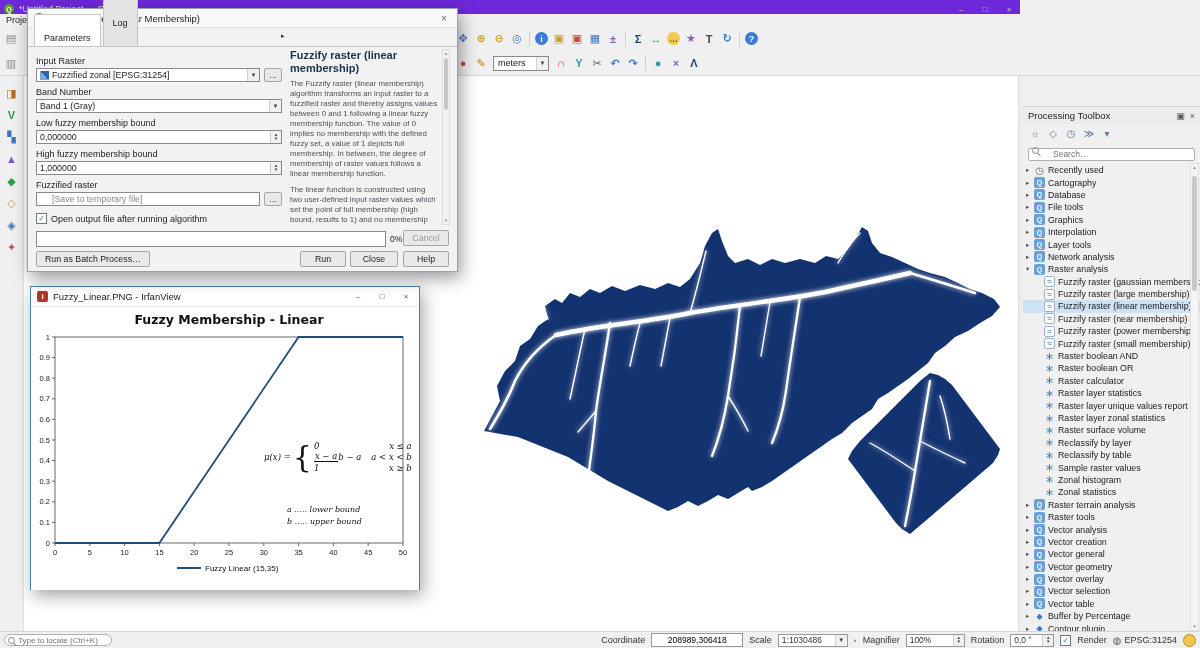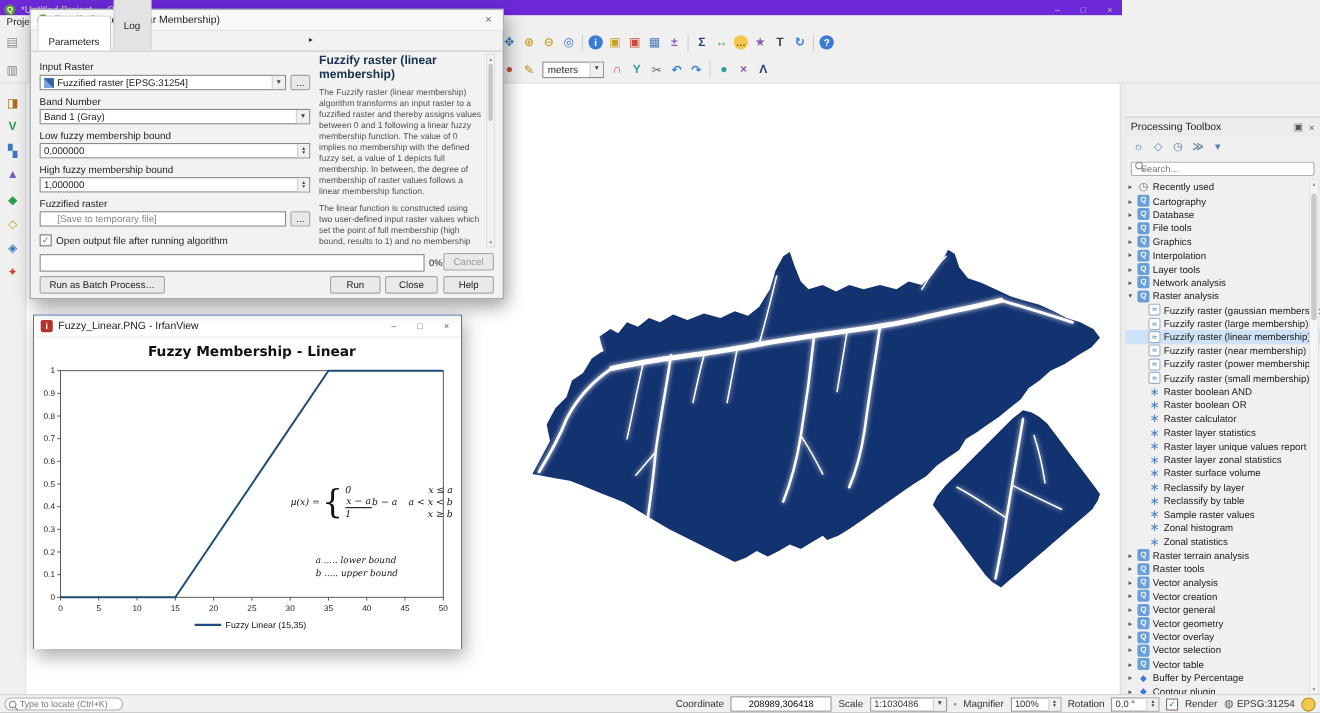--- a/index.html
+++ b/index.html
@@ -46,21 +46,21 @@
   
   .panel{left:1023px;top:76px;width:177px;height:555px;background:#f0f0f0;box-sizing:border-box;padding-top:30px;}
   .paneltitle{display:flex;align-items:center;height:17px;padding:0 5px;font-size:9.5px;
               border-top:1px solid #cfcfcf;background:#ececec;}
   .paneltitle .t{flex:1;}
   .paneltitle span.i{color:#555;font-size:9px;margin-left:5px;}
   .paneltools{height:18px;display:flex;align-items:center;gap:4px;padding:0 5px;}
   .paneltools .icon18{width:14px;height:14px;font-size:10px;}
   .searchrow{padding:1px 5px;position:relative;}
   .searchrow input{width:100%;height:13px;border:1px solid #b0b0b0;border-radius:2px;font-size:8.5px;
-                   padding:0 3px 0 8px;box-sizing:border-box;background:#fff;outline:none;}
+                   padding:0 3px 0 24px;box-sizing:border-box;background:#fff;outline:none;}
   .magicon{position:absolute;left:9px;top:4.5px;width:5px;height:5px;border:1px solid #888;border-radius:50%;}
   .magicon::after{content:"";position:absolute;width:4px;height:1px;background:#888;
                   transform:rotate(45deg);left:4px;top:6px;}
   #tree{position:relative;margin-top:2px;overflow:hidden;height:468px;}
   .trow{height:12.4px;display:flex;align-items:center;font-size:8.8px;padding-left:3px;
         white-space:nowrap;overflow:hidden;color:#1a1a1a;}
   .trow.alg{padding-left:13px;}
   .trow.sel{background:#cde2f6;}
   .chev{width:8px;color:#555;font-size:6.5px;flex:0 0 auto;}
   .ticon{width:11px;height:11px;margin-right:3px;display:flex;align-items:center;justify-content:center;
@@ -80,21 +80,21 @@
   .locate{position:relative;}
   .locate input{width:108px;height:12px;border:1px solid #b0b0b0;border-radius:6px;font-size:8px;
                 padding:0 3px 0 13px;box-sizing:border-box;background:#fff;outline:none;}
   .locate .magicon{left:4px;top:3px;}
   .sb-spacer{flex:1;}
   .sb-label{flex:0 0 auto;}
   .sb-input{height:12px;border:1px solid #999;background:#fff;font-size:8.5px;text-align:center;
             padding:0 2px;outline:none;}
   .sb-combo,.sb-spin{height:13px;background:#fff;border:1px solid #999;display:flex;align-items:center;
             font-size:8.5px;padding-left:3px;box-sizing:border-box;}
-  .sb-combo{width:70px;} .sb-spin{width:46px;}
+  .sb-combo{width:70px;} .sb-spin{width:59px;}
   .spn{margin-left:auto;display:flex;flex-direction:column;width:10px;border-left:1px solid #d0d0d0;
        background:#f0f0f0;height:100%;justify-content:center;}
   .spn i{font-style:normal;font-size:4.5px;line-height:4.5px;text-align:center;color:#444;}
   .cb{width:9px;height:9px;border:1px solid #777;background:#fff;display:inline-flex;align-items:center;
       justify-content:center;color:#1d6fd1;font-size:8px;font-weight:bold;flex:0 0 auto;}
   .sb-epsg{display:flex;align-items:center;gap:3px;}
   .globe{color:#555;font-size:10px;}
   .msgicon{width:11px;height:11px;border-radius:50%;background:#f2c94c;border:1px solid #b08f1e;flex:0 0 auto;}
 
   
@@ -541,21 +541,21 @@
   <div class="tabs">
     <span class="tab active">Parameters</span>
     <span class="tab">Log</span>
   </div>
 
   <div class="form">
     <div class="flabel">Input Raster</div>
     <div class="frow">
       <div class="input">
         <span class="rastericon"></span>
-        <span class="val">Fuzzified raster [EPSG:31254]</span>
+        <span class="val">Fuzzified zonal [EPSG:31254]</span>
         <span class="dd">▼</span>
       </div>
       <button class="dots">…</button>
     </div>
     <div class="flabel">Band Number</div>
     <div class="input">
       <span class="val">Band 1 (Gray)</span>
       <span class="dd">▼</span>
     </div>
     <div class="flabel">Low fuzzy membership bound</div>

